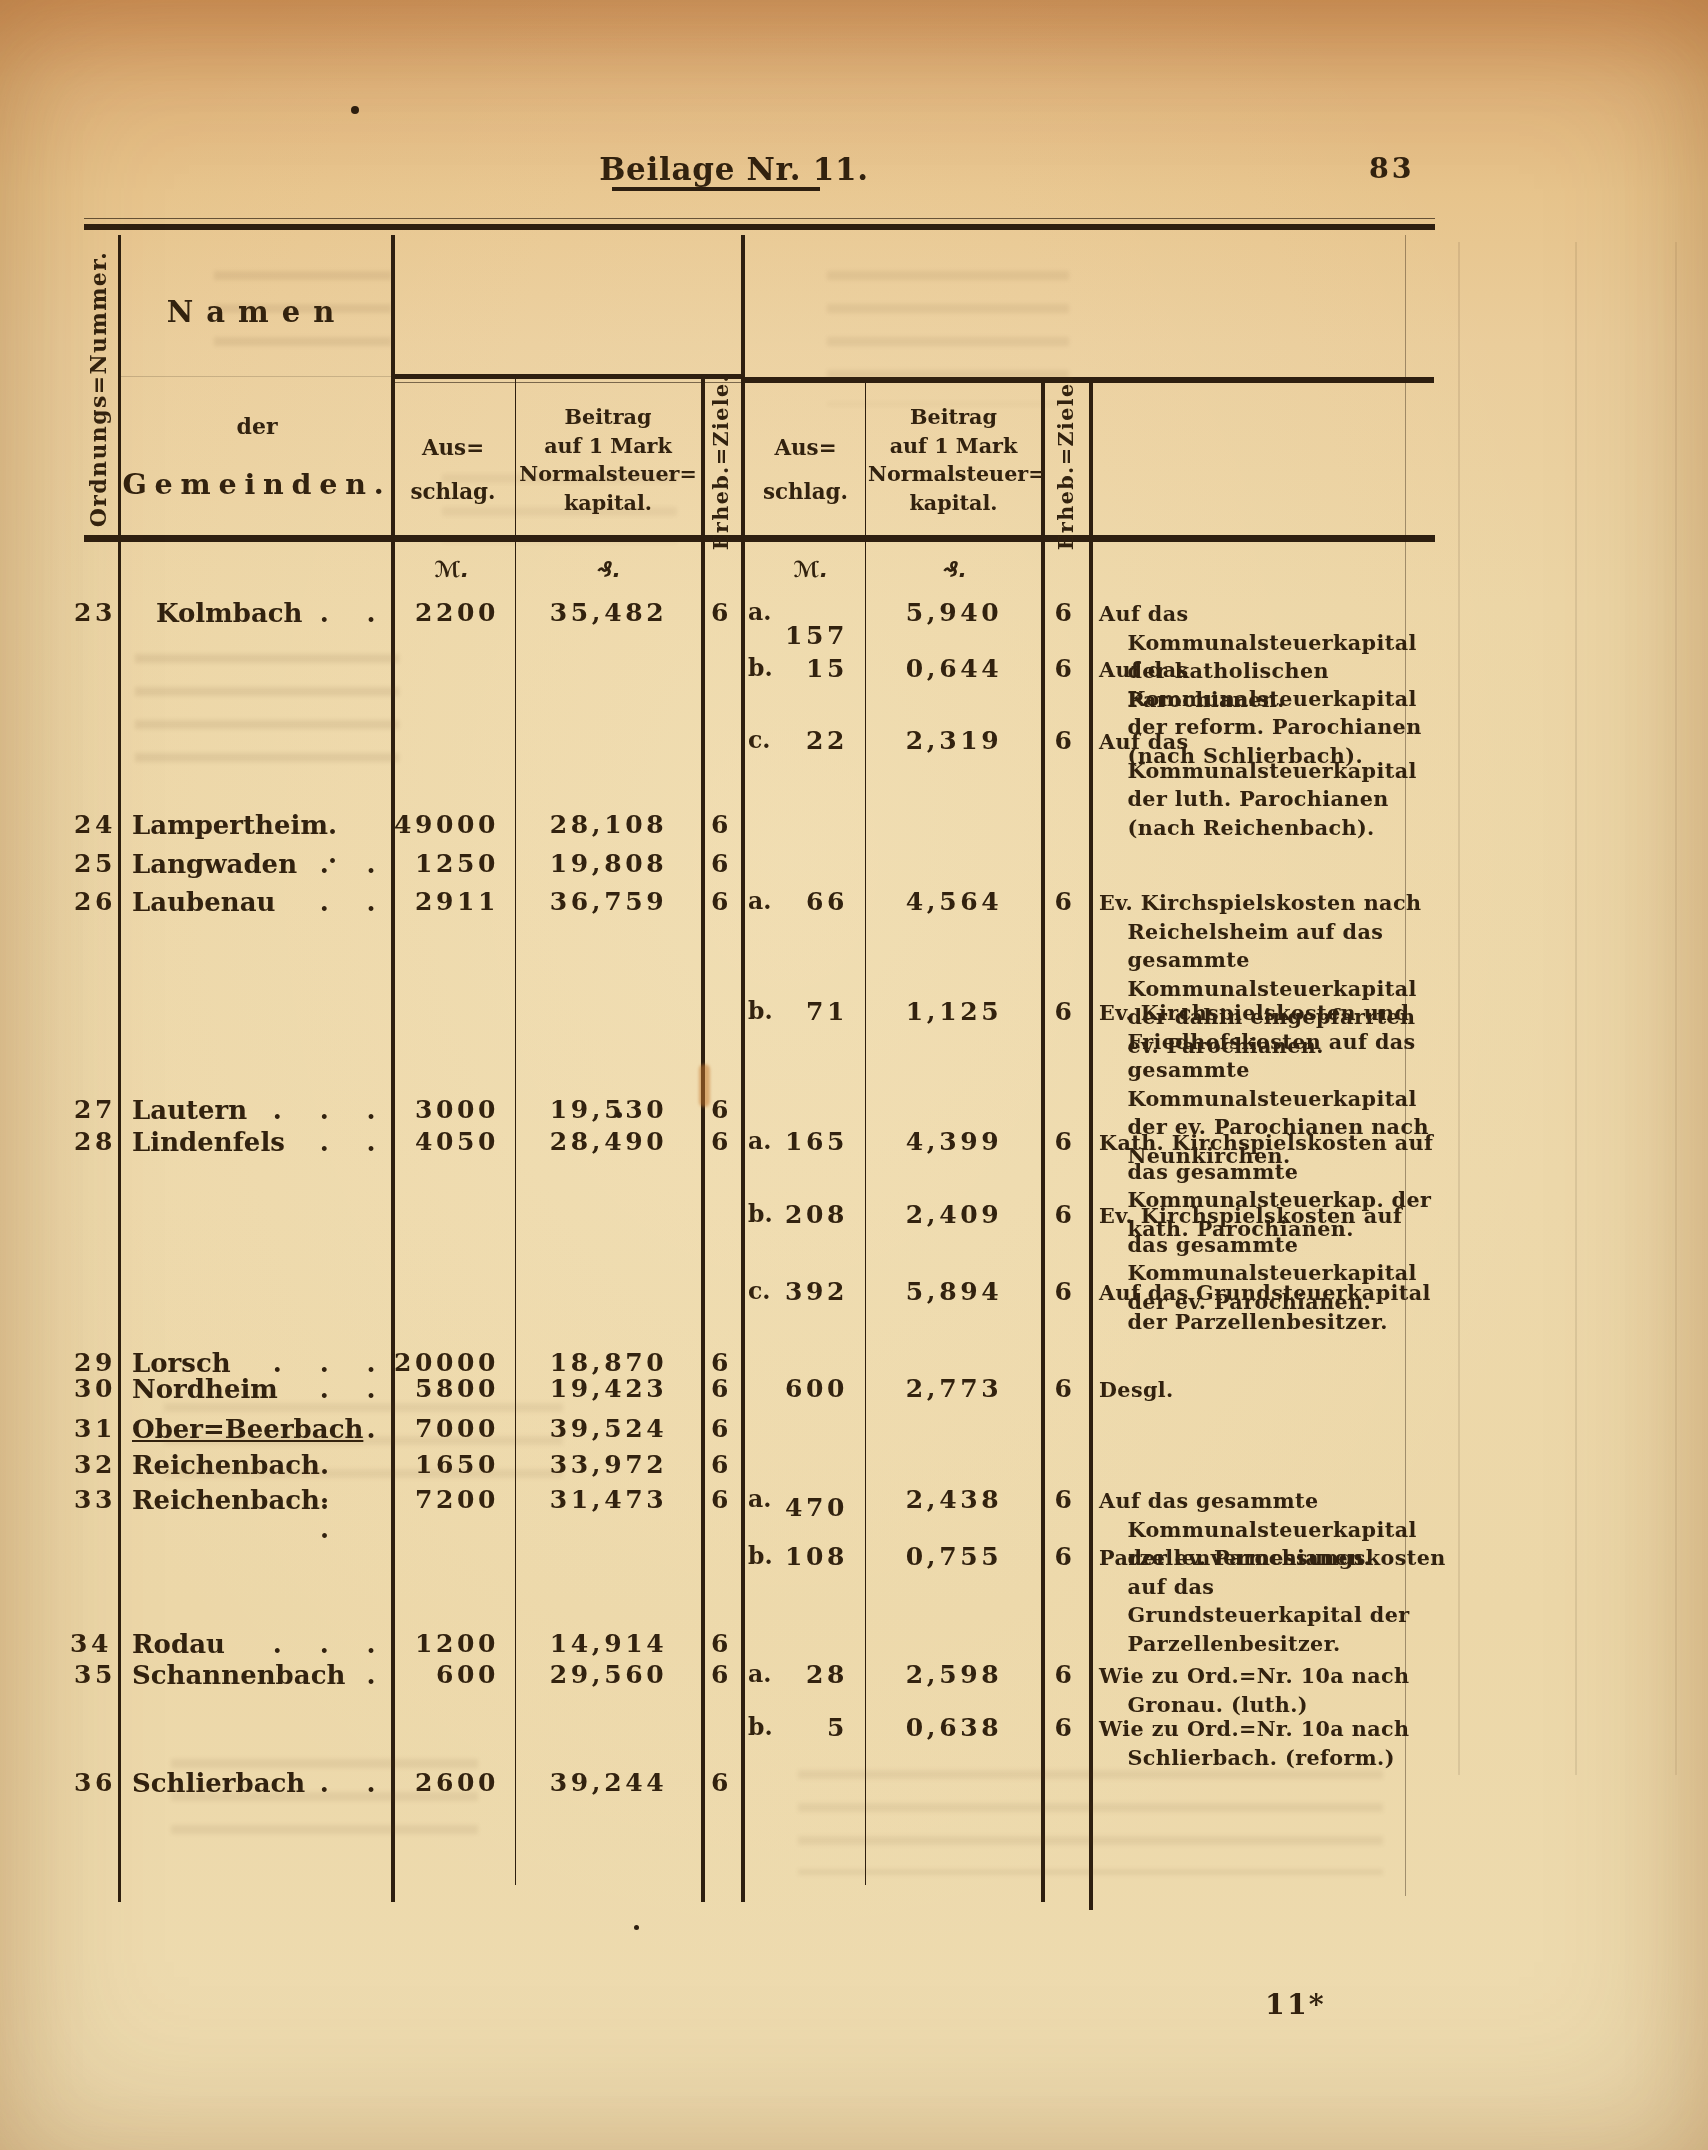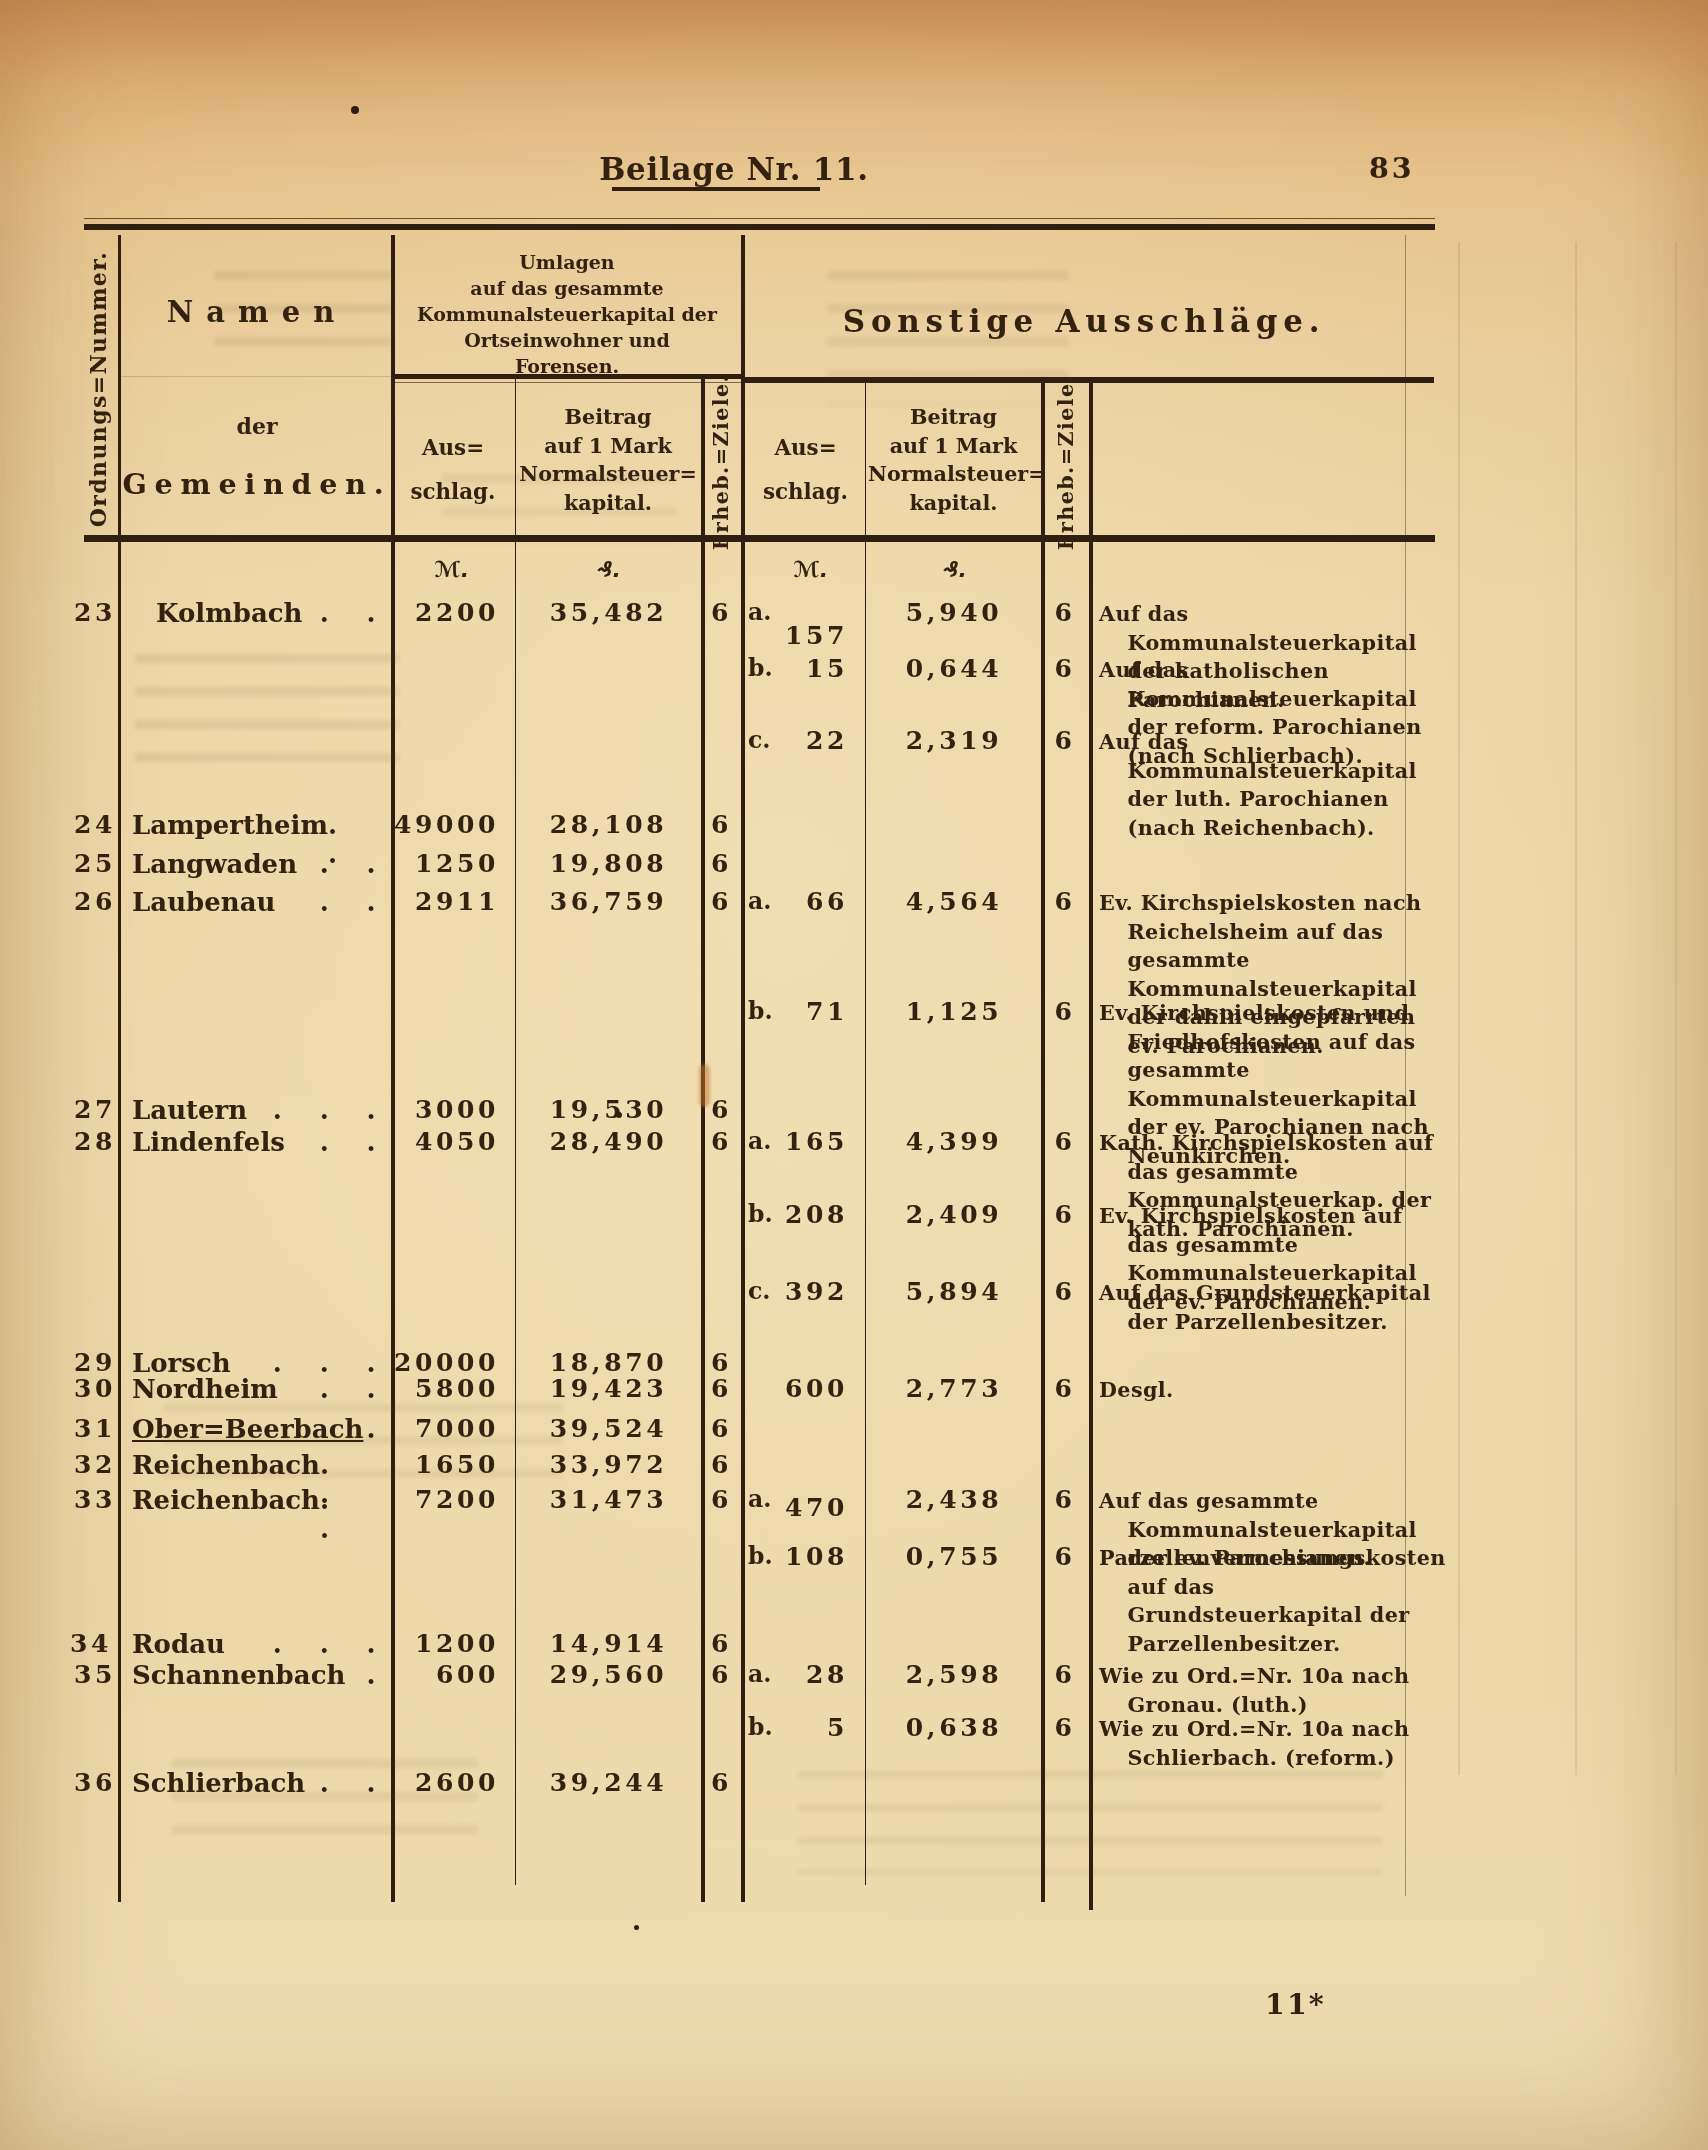--- a/index.html
+++ b/index.html
@@ -61,29 +61,21 @@
   <div class="vline" style="left:1041px;top:379px;width:3.6px;height:1523px;"></div>
   <div class="vline" style="left:1089px;top:379px;width:3.6px;height:1531px;"></div>
   <div class="vline" style="left:1405px;top:235px;width:1.4px;height:1661px;opacity:.4;"></div>
 
   <div class="vtext" style="left:98px;top:389px;font-size:22px;letter-spacing:1.4px;">Ordnungs=Nummer.</div>
 
   <div class="hdr" style="left:121px;top:295px;width:272px;font-size:29px;letter-spacing:13px;">Namen</div>
   <div class="hdr" style="left:121px;top:413px;width:272px;font-size:22px;">der</div>
   <div class="hdr" style="left:121px;top:467px;width:272px;font-size:28.5px;letter-spacing:7.8px;">Gemeinden.</div>
 
-  <div class="hdr" style="left:396px;top:249px;width:342px;font-size:19px;line-height:26px;">
-    <div>Umlagen</div>
-    <div>auf das gesammte</div>
-    <div>Kommunalsteuerkapital der</div>
-    <div>Ortseinwohner und</div>
-    <div>Forensen.</div>
-  </div>
-
-  <div class="hdr" style="left:756px;top:303px;width:656px;font-size:31px;letter-spacing:5.7px;">Sonstige Ausschläge.</div>
+
 
   <div class="hdr" style="left:396px;top:426px;width:114px;font-size:21.4px;line-height:44px;">
     <div>Aus=</div>
     <div>schlag.</div>
   </div>
   <div class="hdr" style="left:519px;top:403px;width:178px;font-size:20.7px;line-height:28.5px;">
     <div>Beitrag</div>
     <div>auf 1 Mark</div>
     <div>Normalsteuer=</div>
     <div>kapital.</div>

